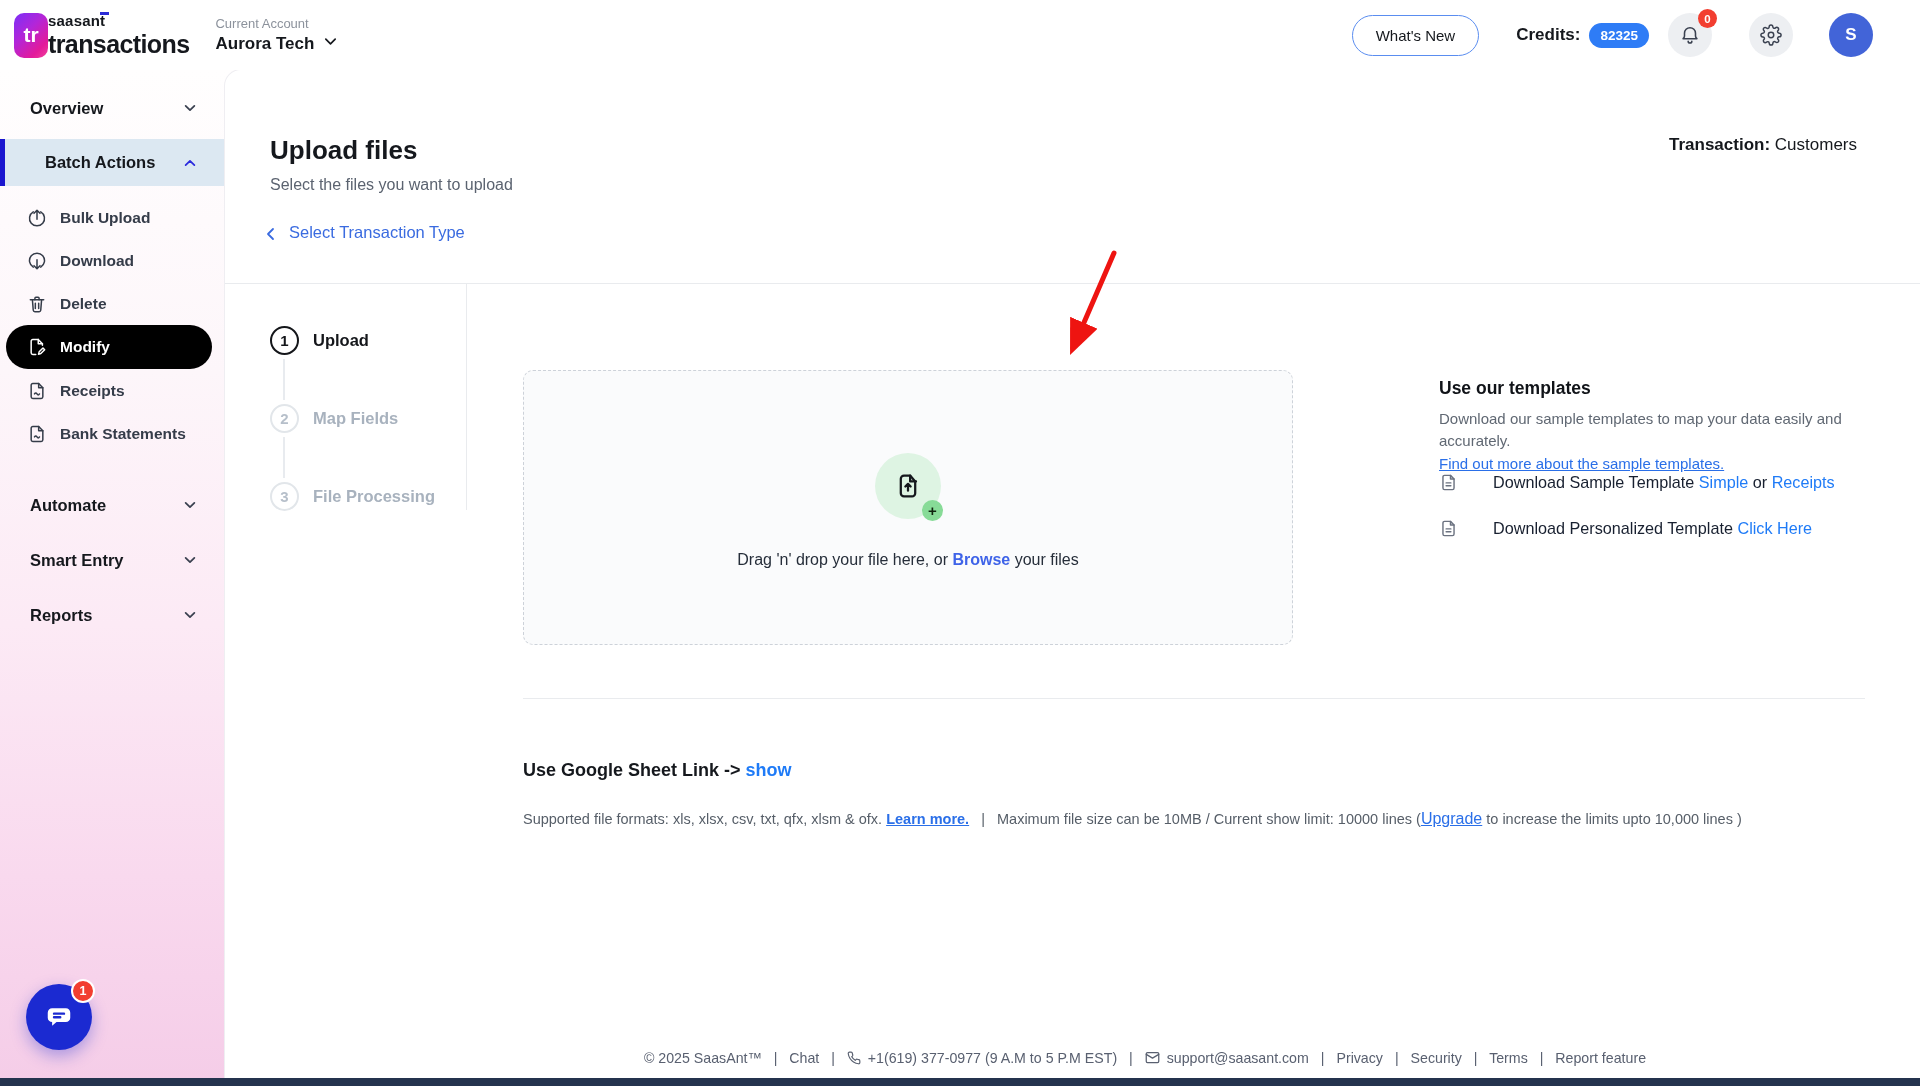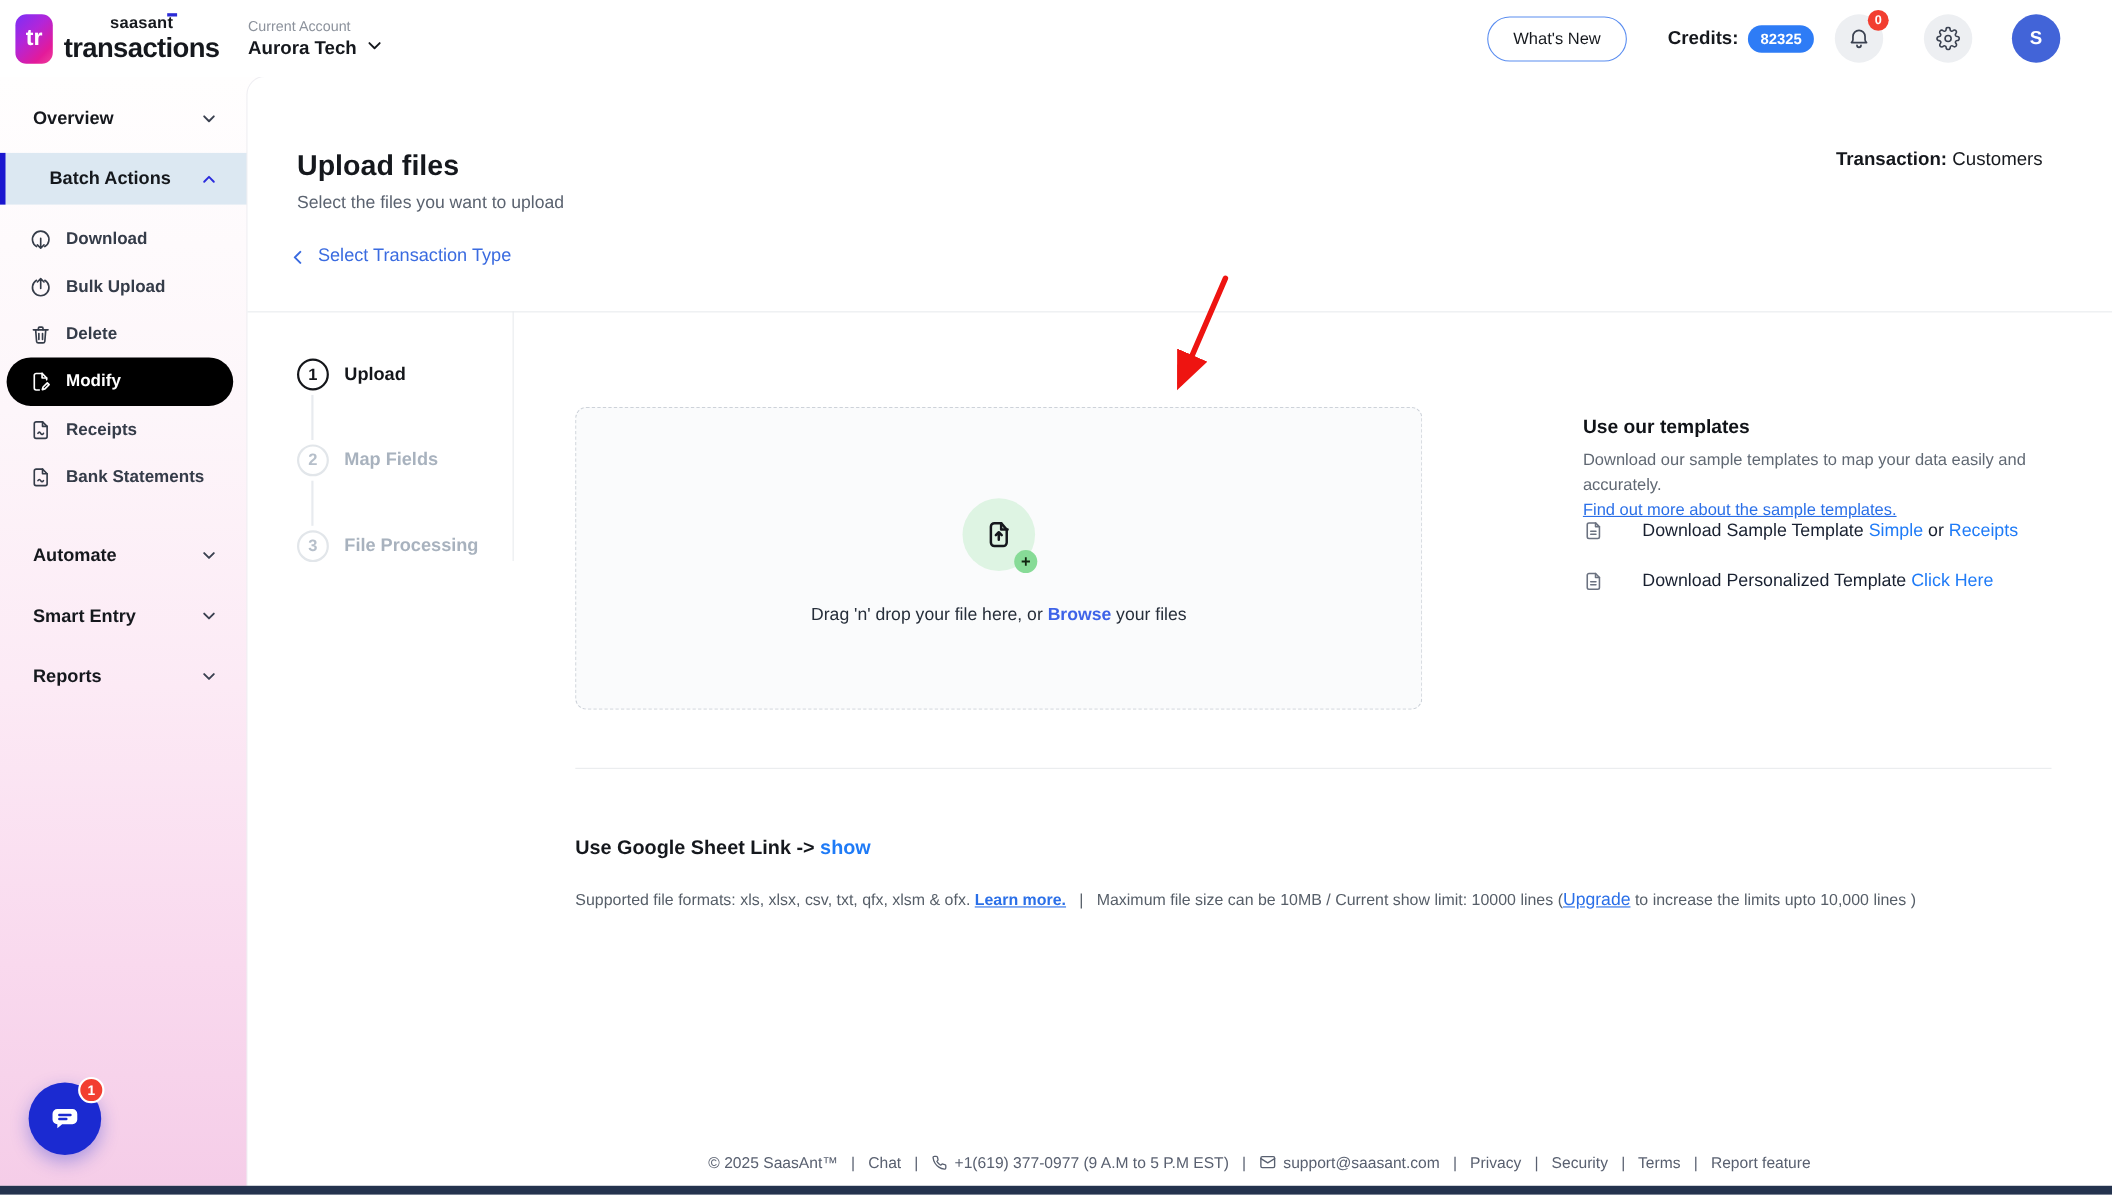--- a/index.html
+++ b/index.html
@@ -5,21 +5,21 @@
   * { box-sizing: border-box; }
   html,body { margin:0; padding:0; width:1920px; height:1086px; overflow:hidden;
     font-family:"Liberation Sans", sans-serif; background:#fff; color:#15181d; }
 
   
   .header { position:absolute; top:0; left:0; width:1920px; height:70px; background:#fff;
     display:flex; align-items:center; padding:0 47px 0 14px; z-index:6; }
   .logo-mark { width:34px; height:45px; border-radius:10px; flex:0 0 auto;
     background:linear-gradient(135deg,#7b2ff7 0%, #b226d9 40%, #e31a9a 78%, #f1419b 100%);
     color:#fff; font-weight:800; font-size:21px; display:flex; align-items:center; justify-content:center; }
-  .brand { margin-left:10px; line-height:1;text-align:center; }
+  .brand { line-height:1; }
   .brand-top { font-size:15px; font-weight:700; letter-spacing:.2px; position:relative; display:inline-block; }
   .brand-top::after { content:""; position:absolute; right:-4px; top:-1px; width:9px; height:3px; background:#2b2bd6; }
   .brand-bottom { font-size:25px; font-weight:800; letter-spacing:-0.6px; margin-top:3px; }
   .account { margin-left:26px; }
   .account-label { font-size:13px; color:#8c929c; }
   .account-value { display:flex; align-items:flex-start; gap:9px; font-size:17px; font-weight:600; margin-top:3px; cursor:pointer; }
   .hspacer { flex:1; }
   .whats-new { border:1.5px solid #5a8df0; border-radius:24px; padding:11px 23px; font-size:15px;
     color:#15181d; background:#fff; cursor:pointer; }
   .credits { margin-left:37px; display:flex; align-items:center; }
@@ -188,34 +188,34 @@
       <svg width="14" height="14" viewBox="0 0 16 16">
           <path d="M3 10.5 l5-5 5 5" fill="none" stroke="currentColor" stroke-width="2" stroke-linecap="round" stroke-linejoin="round"></path>
         </svg>
     </span>
   </div>
 
   <nav class="sb-sub">
     <div class="sb-item">
       <span class="sb-ic">
         <svg width="20" height="20" viewBox="0 0 24 24" fill="none" stroke="currentColor" stroke-width="1.8" stroke-linecap="round" stroke-linejoin="round">
+          <path d="M7.5 4.6 A9 9 0 1 0 16.5 4.6"></path>
+            <path d="M12 13.5 V3 M8.4 6.4 L12 2.8 L15.6 6.4"></path>
+        </svg>
+      </span>
+      <span>Bulk Upload</span>
+    </div>
+    <div class="sb-item">
+      <span class="sb-ic">
+        <svg width="20" height="20" viewBox="0 0 24 24" fill="none" stroke="currentColor" stroke-width="1.8" stroke-linecap="round" stroke-linejoin="round">
           <path d="M7.5 19.4 A9 9 0 1 1 16.5 19.4"></path>
             <path d="M12 10.5 V21 M8.4 17.6 L12 21.2 L15.6 17.6"></path>
         </svg>
       </span>
       <span>Download</span>
-    </div>
-    <div class="sb-item">
-      <span class="sb-ic">
-        <svg width="20" height="20" viewBox="0 0 24 24" fill="none" stroke="currentColor" stroke-width="1.8" stroke-linecap="round" stroke-linejoin="round">
-          <path d="M7.5 4.6 A9 9 0 1 0 16.5 4.6"></path>
-            <path d="M12 13.5 V3 M8.4 6.4 L12 2.8 L15.6 6.4"></path>
-        </svg>
-      </span>
-      <span>Bulk Upload</span>
     </div>
     <div class="sb-item">
       <span class="sb-ic">
         <svg width="20" height="20" viewBox="0 0 24 24" fill="none" stroke="currentColor" stroke-width="1.8" stroke-linecap="round" stroke-linejoin="round">
           <path d="M4 7h16"></path>
             <path d="M9.5 7V5.2a1.2 1.2 0 0 1 1.2-1.2h2.6a1.2 1.2 0 0 1 1.2 1.2V7"></path>
           <path d="M6.5 7l1 12.5a2 2 0 0 0 2 1.7h5a2 2 0 0 0 2-1.7l1-12.5"></path>
             <path d="M10 11v6.5 M14 11v6.5"></path>
         </svg>
       </span>

